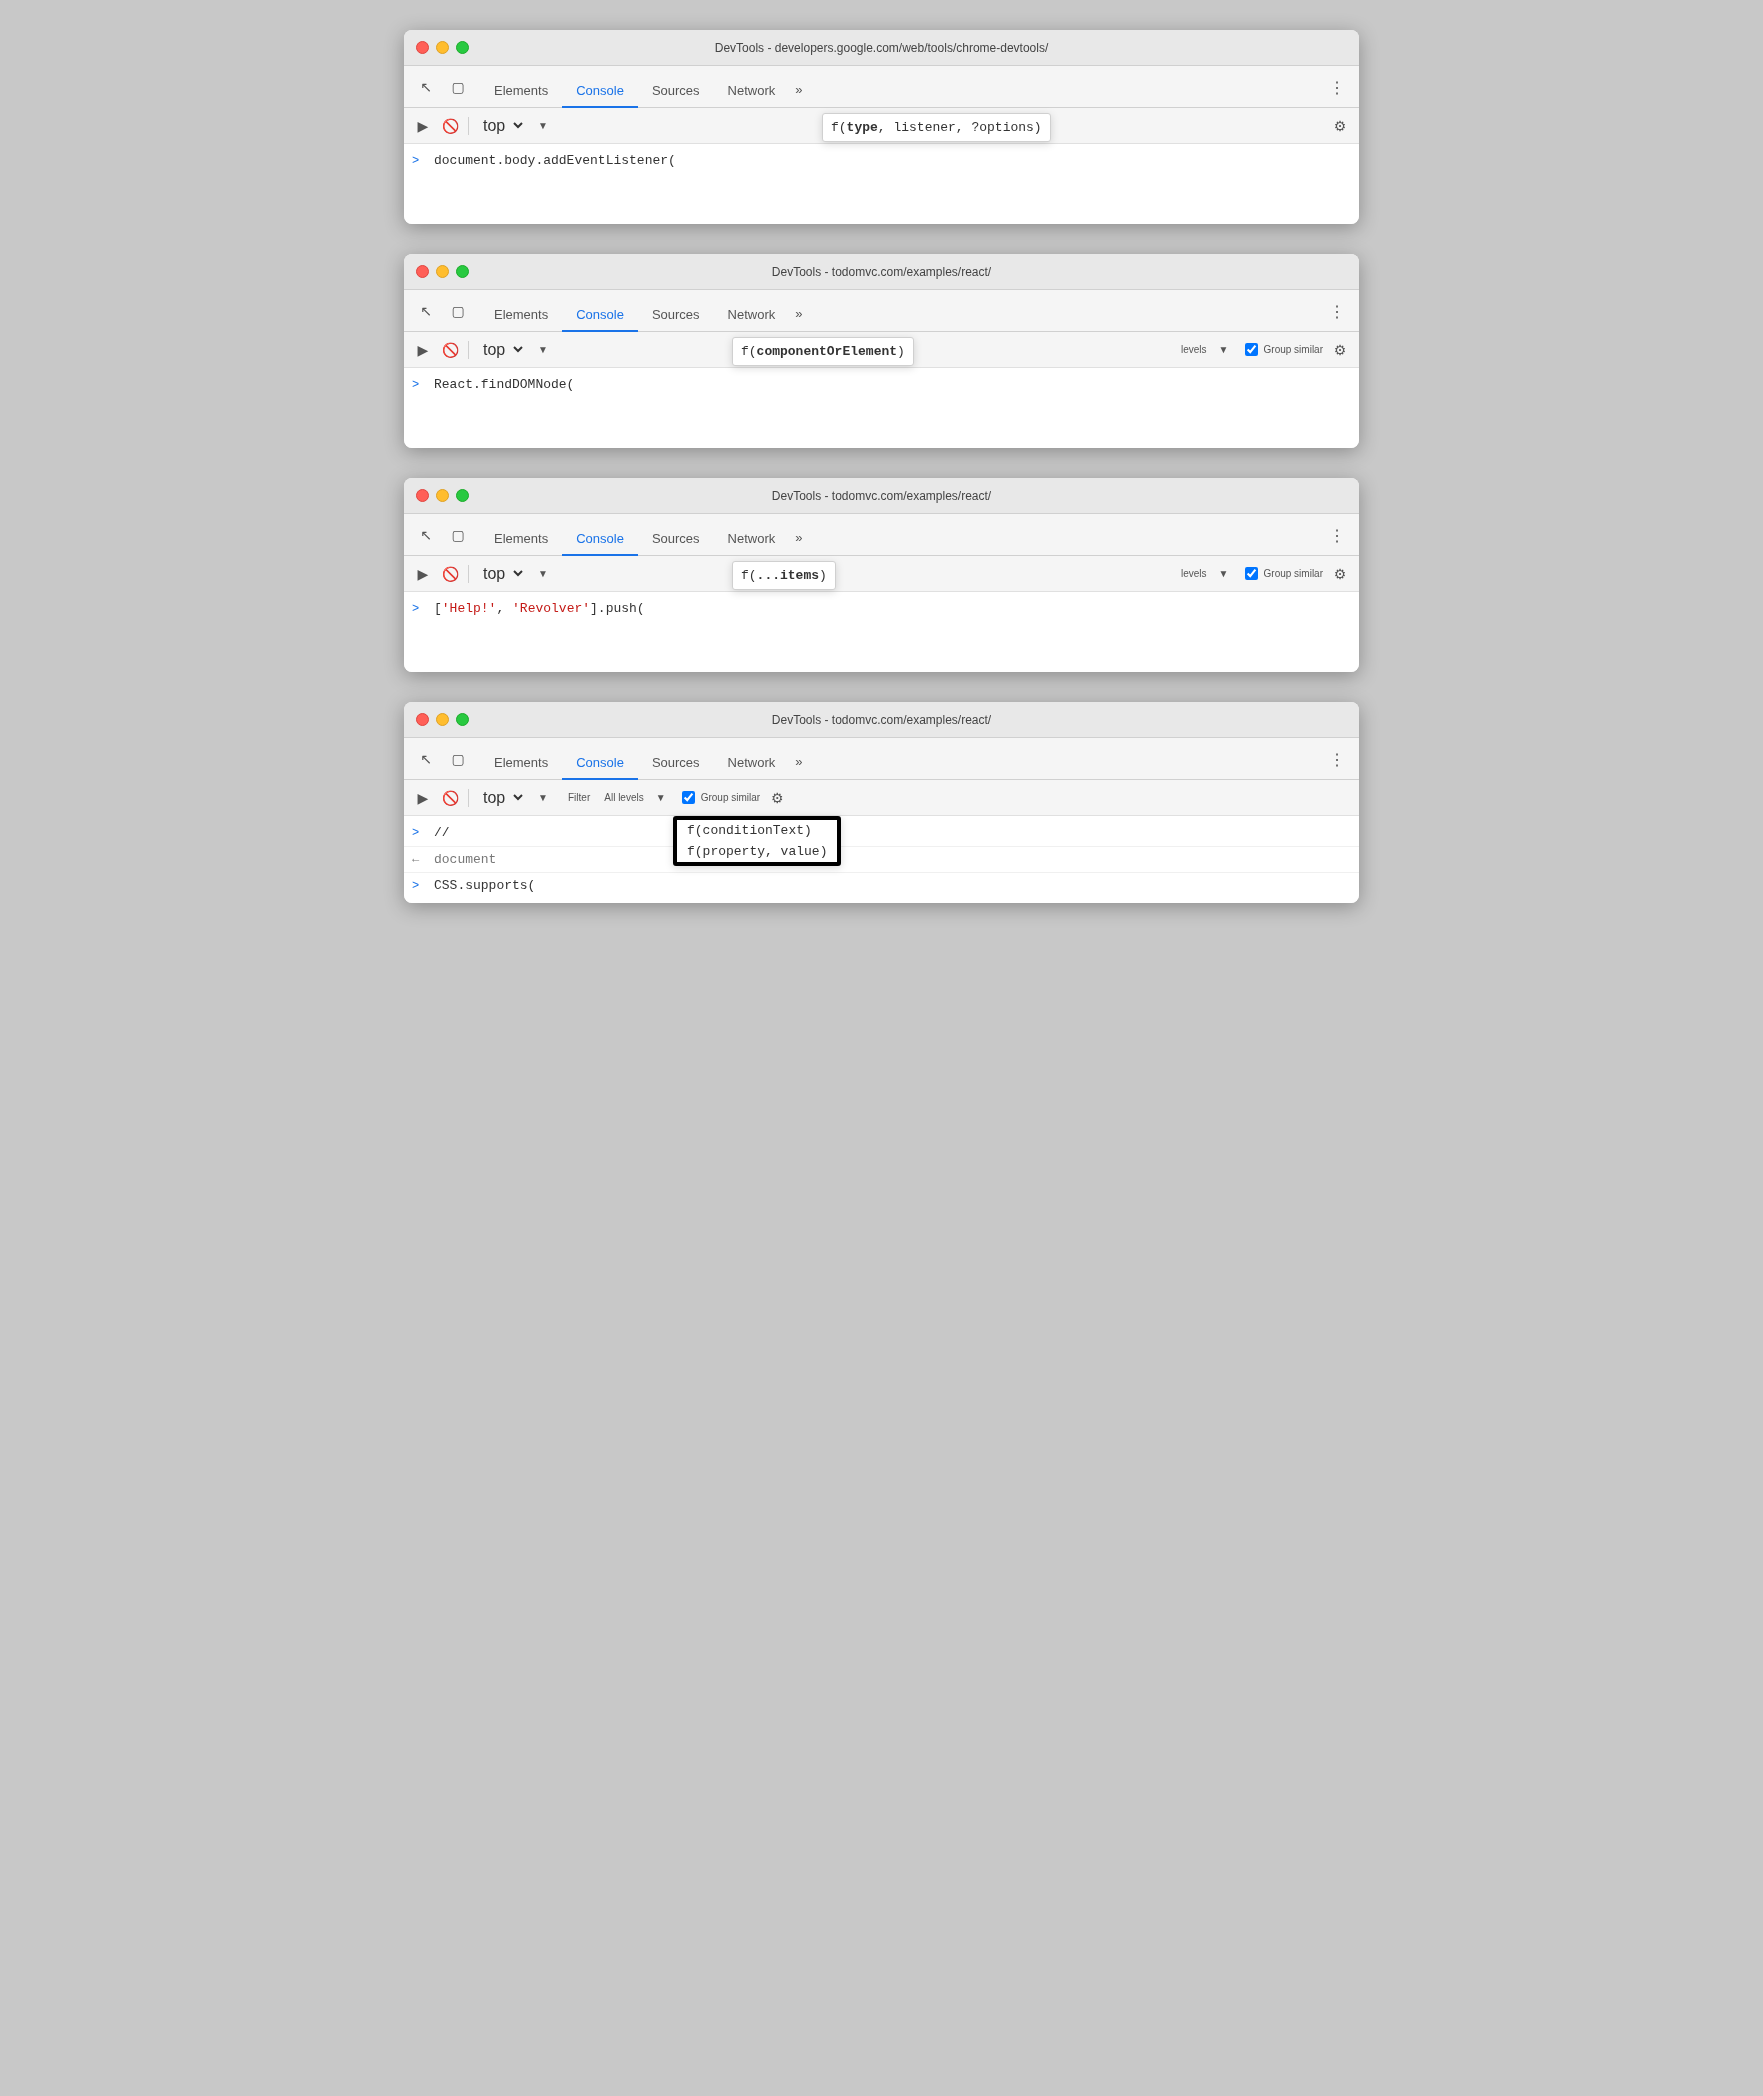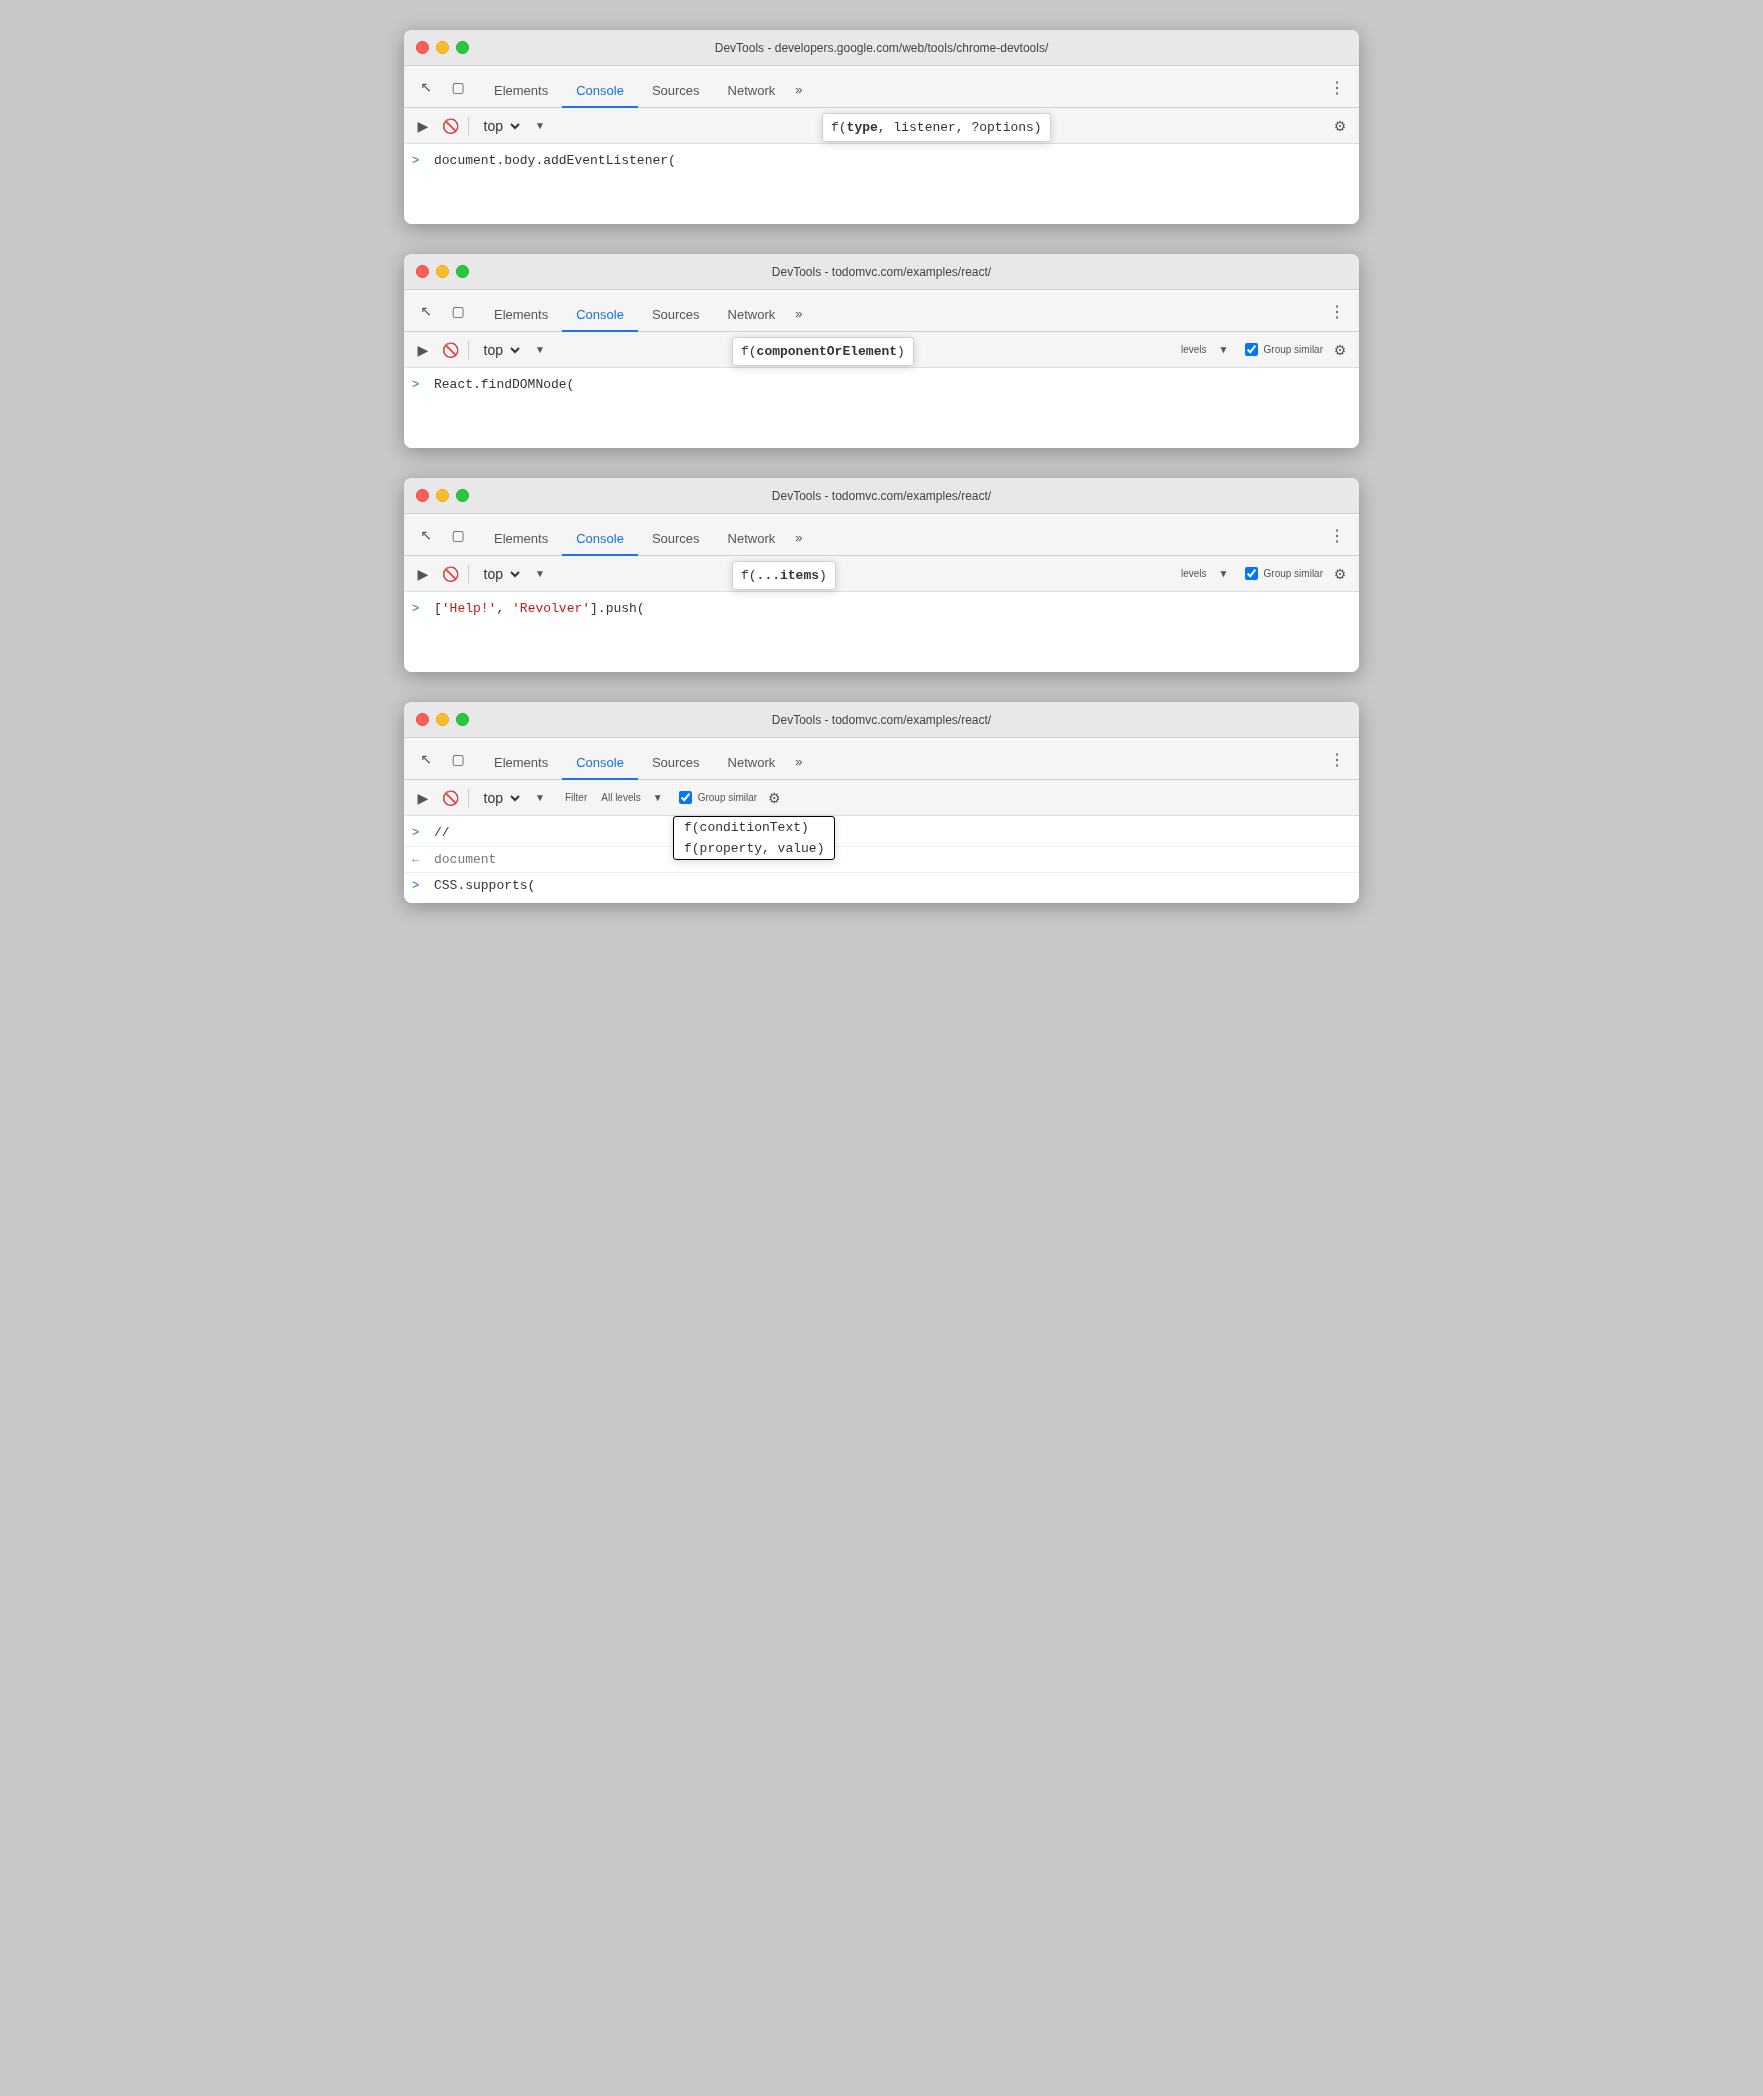--- a/index.html
+++ b/index.html
@@ -133,25 +133,24 @@
       align-items: center;
       justify-content: center;
       font-size: 14px;
       color: #555;
       cursor: pointer;
       border-radius: 3px;
     }
     .toolbar-select {
       background: transparent;
       border: none;
-      font-size: 14px;
+      font-size: 16px;
       color: #333;
       cursor: pointer;
       padding: 2px 4px;
-      text-align: right;
     }
     .toolbar-divider {
       width: 1px;
       height: 18px;
       background: #d0d0d0;
     }
     .toolbar-text {
       font-size: 10px;
       color: #555;
     }
@@ -207,21 +206,21 @@
       color: #c41a16;
     }
     .console-result {
       color: #777;
     }
 
     
     .autocomplete-multi {
       position: absolute;
       background: white;
-      border: 1px solid #000000;
+      border: 4px solid #000000;
       border-radius: 3px;
       box-shadow: 0 2px 8px rgba(0,0,0,0.15);
       font-family: 'Menlo', 'Monaco', 'Courier New', monospace;
       font-size: 13px;
       z-index: 10;
     }
     .autocomplete-row {
       padding: 3px 10px;
       color: #333;
       white-space: nowrap;

